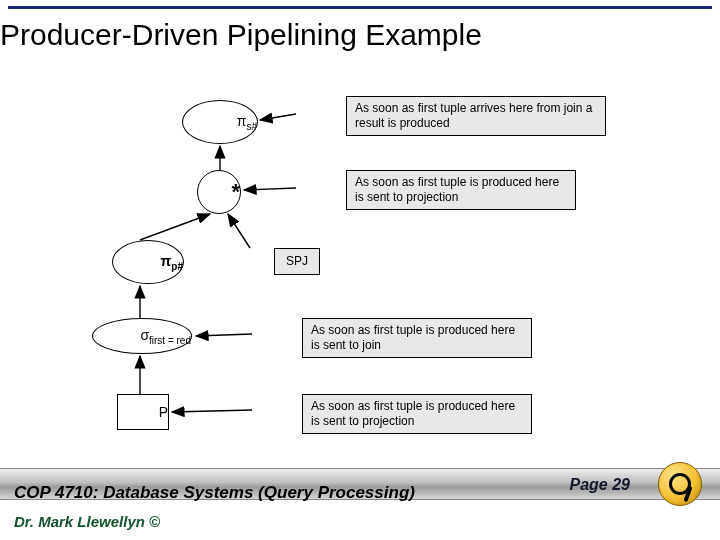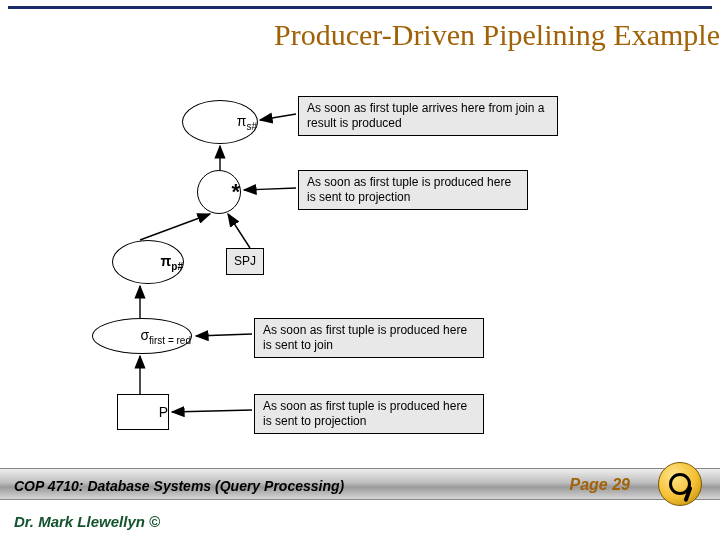--- a/index.html
+++ b/index.html
@@ -14,25 +14,24 @@
   .top-rule {
     position: absolute;
     top: 6px; left: 8px; right: 8px;
     height: 3px;
     background: #1a2a6c;
   }
   .title {
     position: absolute;
     top: 18px;
     left: 0; right: 0;
-    text-align: right;
+    text-align: left;
     font-size: 30px;
-    color: #a16207;
+    color: #000000;
     font-weight: normal;
-    font-family: Liberation Serif, serif;
   }
   .node {
     position: absolute;
     background: #fff;
     border: 1px solid #000;
     text-align: center;
     font-size: 14px;
     display: flex;
     align-items: center;
     justify-content: flex-end;
@@ -44,58 +43,59 @@
   .node-sigma { top: 318px; left: 92px; width: 100px; height: 36px; }
   .node-p { top: 394px; left: 117px; width: 52px; height: 36px; }
   .sub { font-size: 10px; vertical-align: sub; }
   .callout {
     position: absolute;
     background: #e8e8e8;
     border: 1px solid #000;
     font-size: 12px;
     padding: 4px 8px;
     line-height: 1.25;
+    margin-left: 48px;
   }
   .callout-1 { top: 96px;  left: 298px; width: 260px; }
   .callout-2 { top: 170px; left: 298px; width: 230px; }
-  .callout-spj { top: 248px; left: 226px; width: 38px; text-align: center; padding: 5px 0; }
+  .callout-spj { top: 248px; left: 226px; width: 46px; text-align: center; padding: 5px 0; }
   .callout-3 { top: 318px; left: 254px; width: 230px; }
   .callout-4 { top: 394px; left: 254px; width: 230px; }
   svg.arrows {
     position: absolute;
     top: 0; left: 0;
     width: 720px; height: 540px;
     pointer-events: none;
   }
   .footer-band {
     position: absolute;
     left: 0; right: 0;
     bottom: 40px;
     height: 32px;
     background: linear-gradient(#eee 0%, #bfbfbf 45%, #9a9a9a 60%, #d6d6d6 100%);
     border-top: 1px solid #888;
     border-bottom: 1px solid #888;
   }
   .footer-text {
     position: absolute;
-    bottom: 46px;
+    bottom: 37px;
     left: 14px;
-    font-size: 14px;
+    font-size: 17px;
     font-style: italic;
     font-weight: bold;
     color: #000;
   }
   .page-num {
     position: absolute;
     bottom: 46px;
     right: 90px;
     font-size: 16px;
     font-style: italic;
     font-weight: bold;
-    color: #a16207;
+    color: #0f172a;
   }
   .logo {
     position: absolute;
     bottom: 34px;
     right: 18px;
     width: 44px; height: 44px;
     border-radius: 50%;
     background: radial-gradient(circle at 35% 30%, #ffe38a 0%, #f5c033 55%, #b58200 100%);
     border: 1px solid #7a5b00;
     display: flex;

